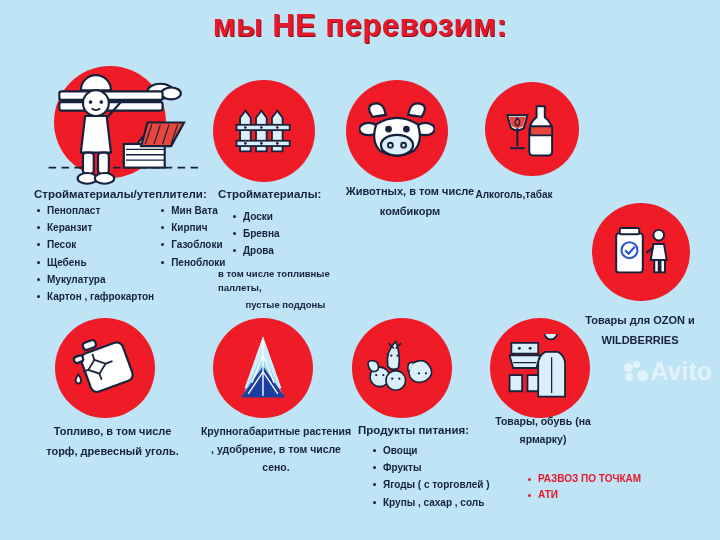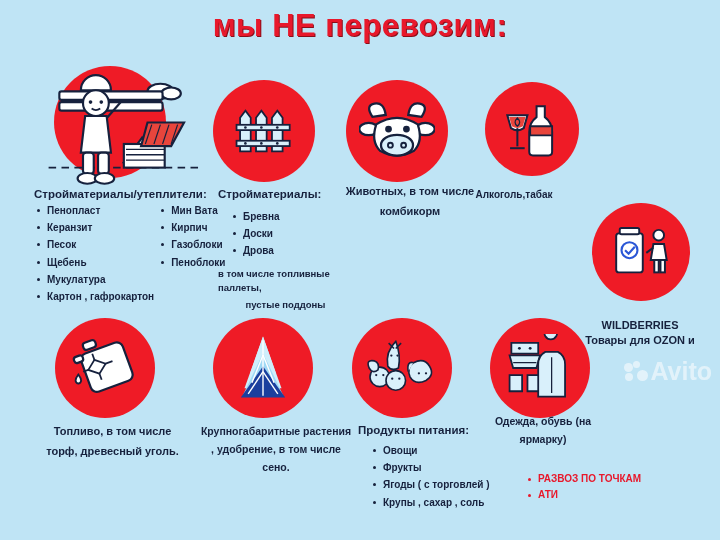--- a/index.html
+++ b/index.html
@@ -167,22 +167,22 @@
           <circle cx="50" cy="31" r="1.5"></circle>
         <circle cx="14" cy="49" r="1.5"></circle>
           <circle cx="32" cy="49" r="1.5"></circle>
           <circle cx="50" cy="49" r="1.5"></circle>
       </g>
     </svg>
   </div>
   <div class="block" style="left:218px;top:188px;width:135px;">
     <div class="hdr">Стройматериалы:</div>
     <ul class="lst" style="margin-top:8px;margin-left:12px;">
+      <li>Доски</li>
       <li>Бревна</li>
-      <li>Доски</li>
       <li>Дрова</li>
     </ul>
     <div class="note" style="margin-top:7px;">в том числе топливные паллеты,</div>
     <div class="note" style="text-align:center;margin-top:3px;">пустые поддоны</div>
   </div>
 
   <div class="circle" style="left:346px;top:80px;width:102px;height:102px;">
     <svg viewBox="0 0 80 70" width="76" height="66">
       <g fill="#ffffff" stroke="#16213d" stroke-width="2.4">
         <path d="M14 20 q-8 -12 2 -14 q10 -2 12 12 z"></path>
@@ -235,22 +235,22 @@
       <g fill="#ffffff" stroke="#16213d" stroke-width="2.2">
         <circle cx="60" cy="16" r="6"></circle>
         <path d="M54 26 h12 l3 18 h-18 z"></path>
         <rect x="55" y="44" width="5" height="14"></rect>
         <rect x="62" y="44" width="5" height="14"></rect>
       </g>
       <path d="M54 30 l-8 6" stroke="#16213d" stroke-width="2.2" fill="none"></path>
     </svg>
   </div>
   <div class="cap" style="left:560px;top:313px;width:160px;font-size:11px;">
+    <div>Товары для OZON и</div>
     <div style="margin-top:5px;">WILDBERRIES</div>
-    <div>Товары для OZON и</div>
   </div>
 
   <div class="circle" style="left:55px;top:318px;width:100px;height:100px;">
     <svg viewBox="0 0 80 74" width="74" height="68">
       <g fill="#ffffff" stroke="#16213d" stroke-width="2.4">
         <rect x="18" y="14" width="48" height="44" rx="7" transform="rotate(-20 42 36)"></rect>
         <rect x="16" y="8" width="14" height="8" rx="3" transform="rotate(-20 23 12)"></rect>
         <rect x="6" y="24" width="10" height="7" rx="3" transform="rotate(-20 11 27)"></rect>
       </g>
       <g stroke="#16213d" stroke-width="1.9" fill="none" transform="rotate(-20 42 36)">
@@ -335,21 +335,21 @@
       </g>
       <g fill="#16213d">
         <circle cx="17" cy="16" r="1.6"></circle>
           <circle cx="29" cy="16" r="1.6"></circle>
         <path d="M10 32 h26" stroke="#16213d" stroke-width="1.4" fill="none"></path>
         <path d="M53 26 v40" stroke="#16213d" stroke-width="1.4" fill="none"></path>
       </g>
     </svg>
   </div>
   <div class="cap" style="left:478px;top:414px;width:130px;font-size:10.5px;">
-    <div>Одежда, обувь (на</div>
+    <div>Товары, обувь (на</div>
     <div style="margin-top:4px;">ярмарку)</div>
   </div>
 
   <div class="restr">
     <ul>
       <li>РАЗВОЗ ПО ТОЧКАМ</li>
       <li>АТИ</li>
     </ul>
   </div>
 

